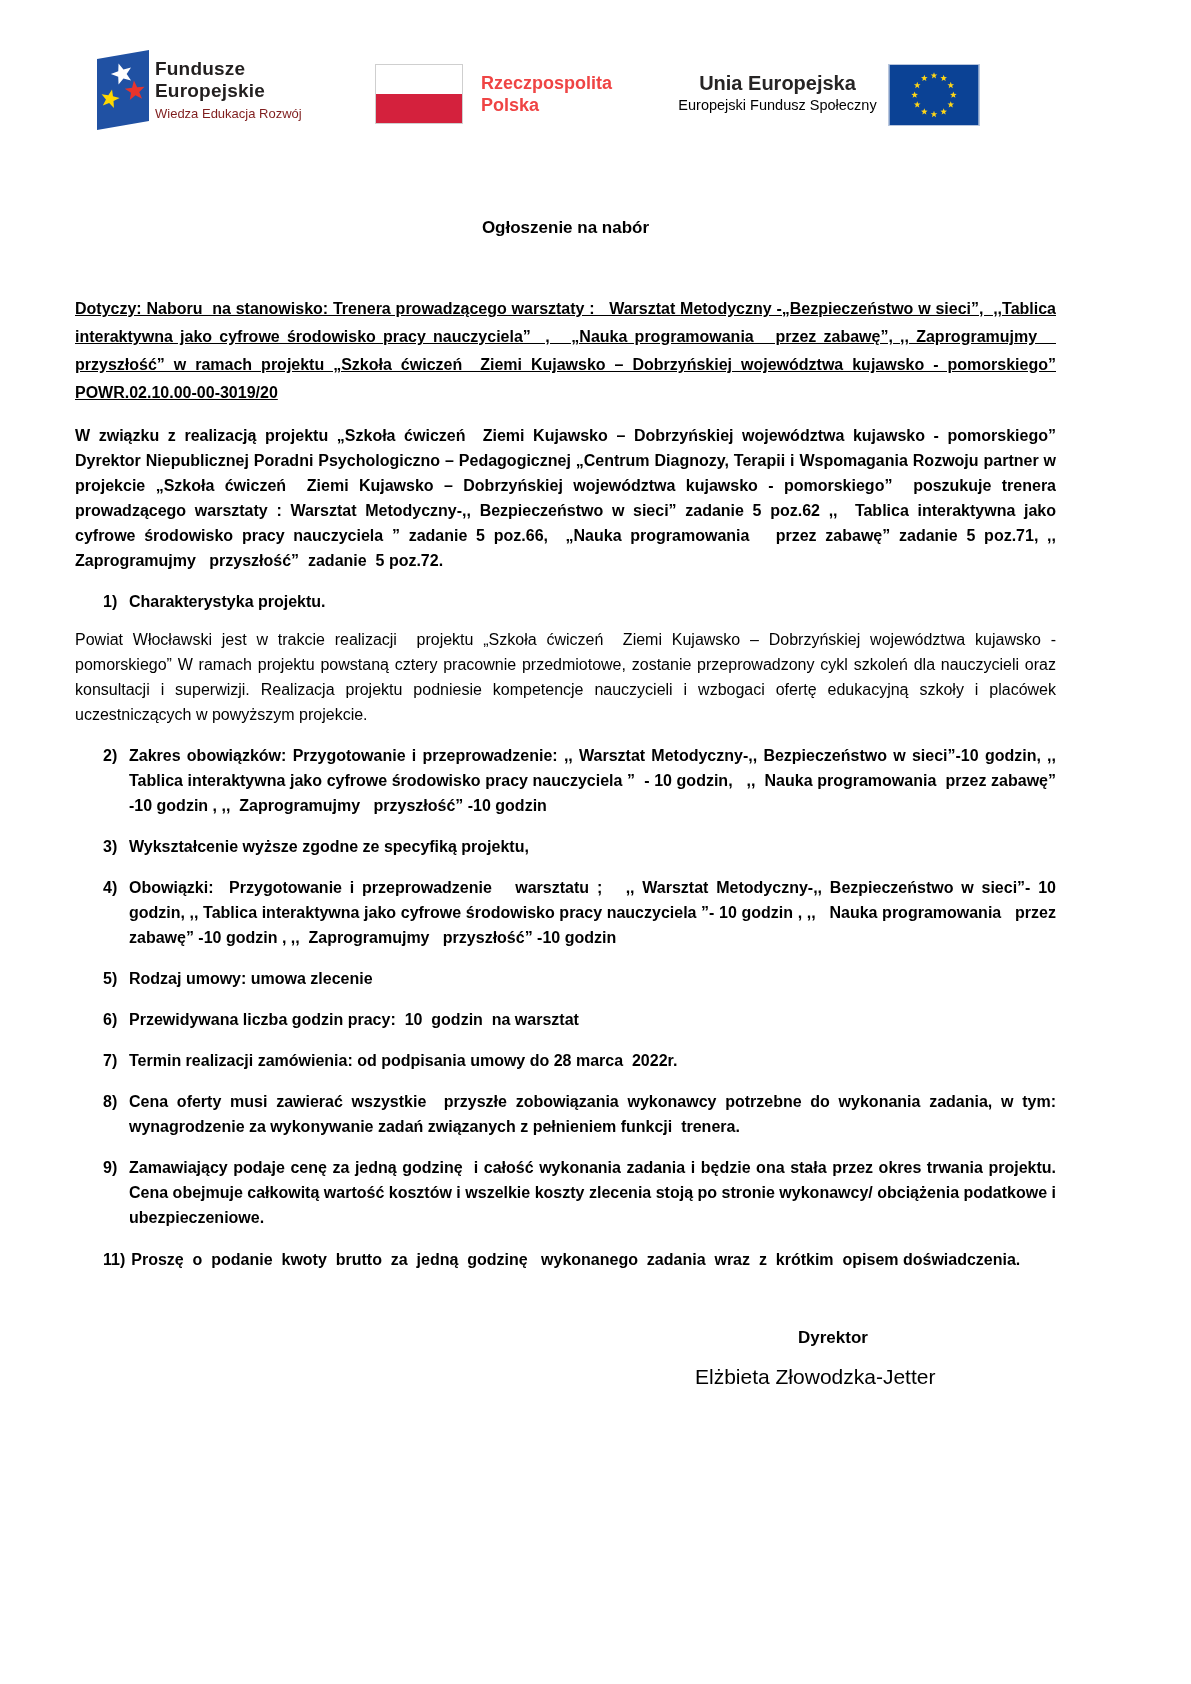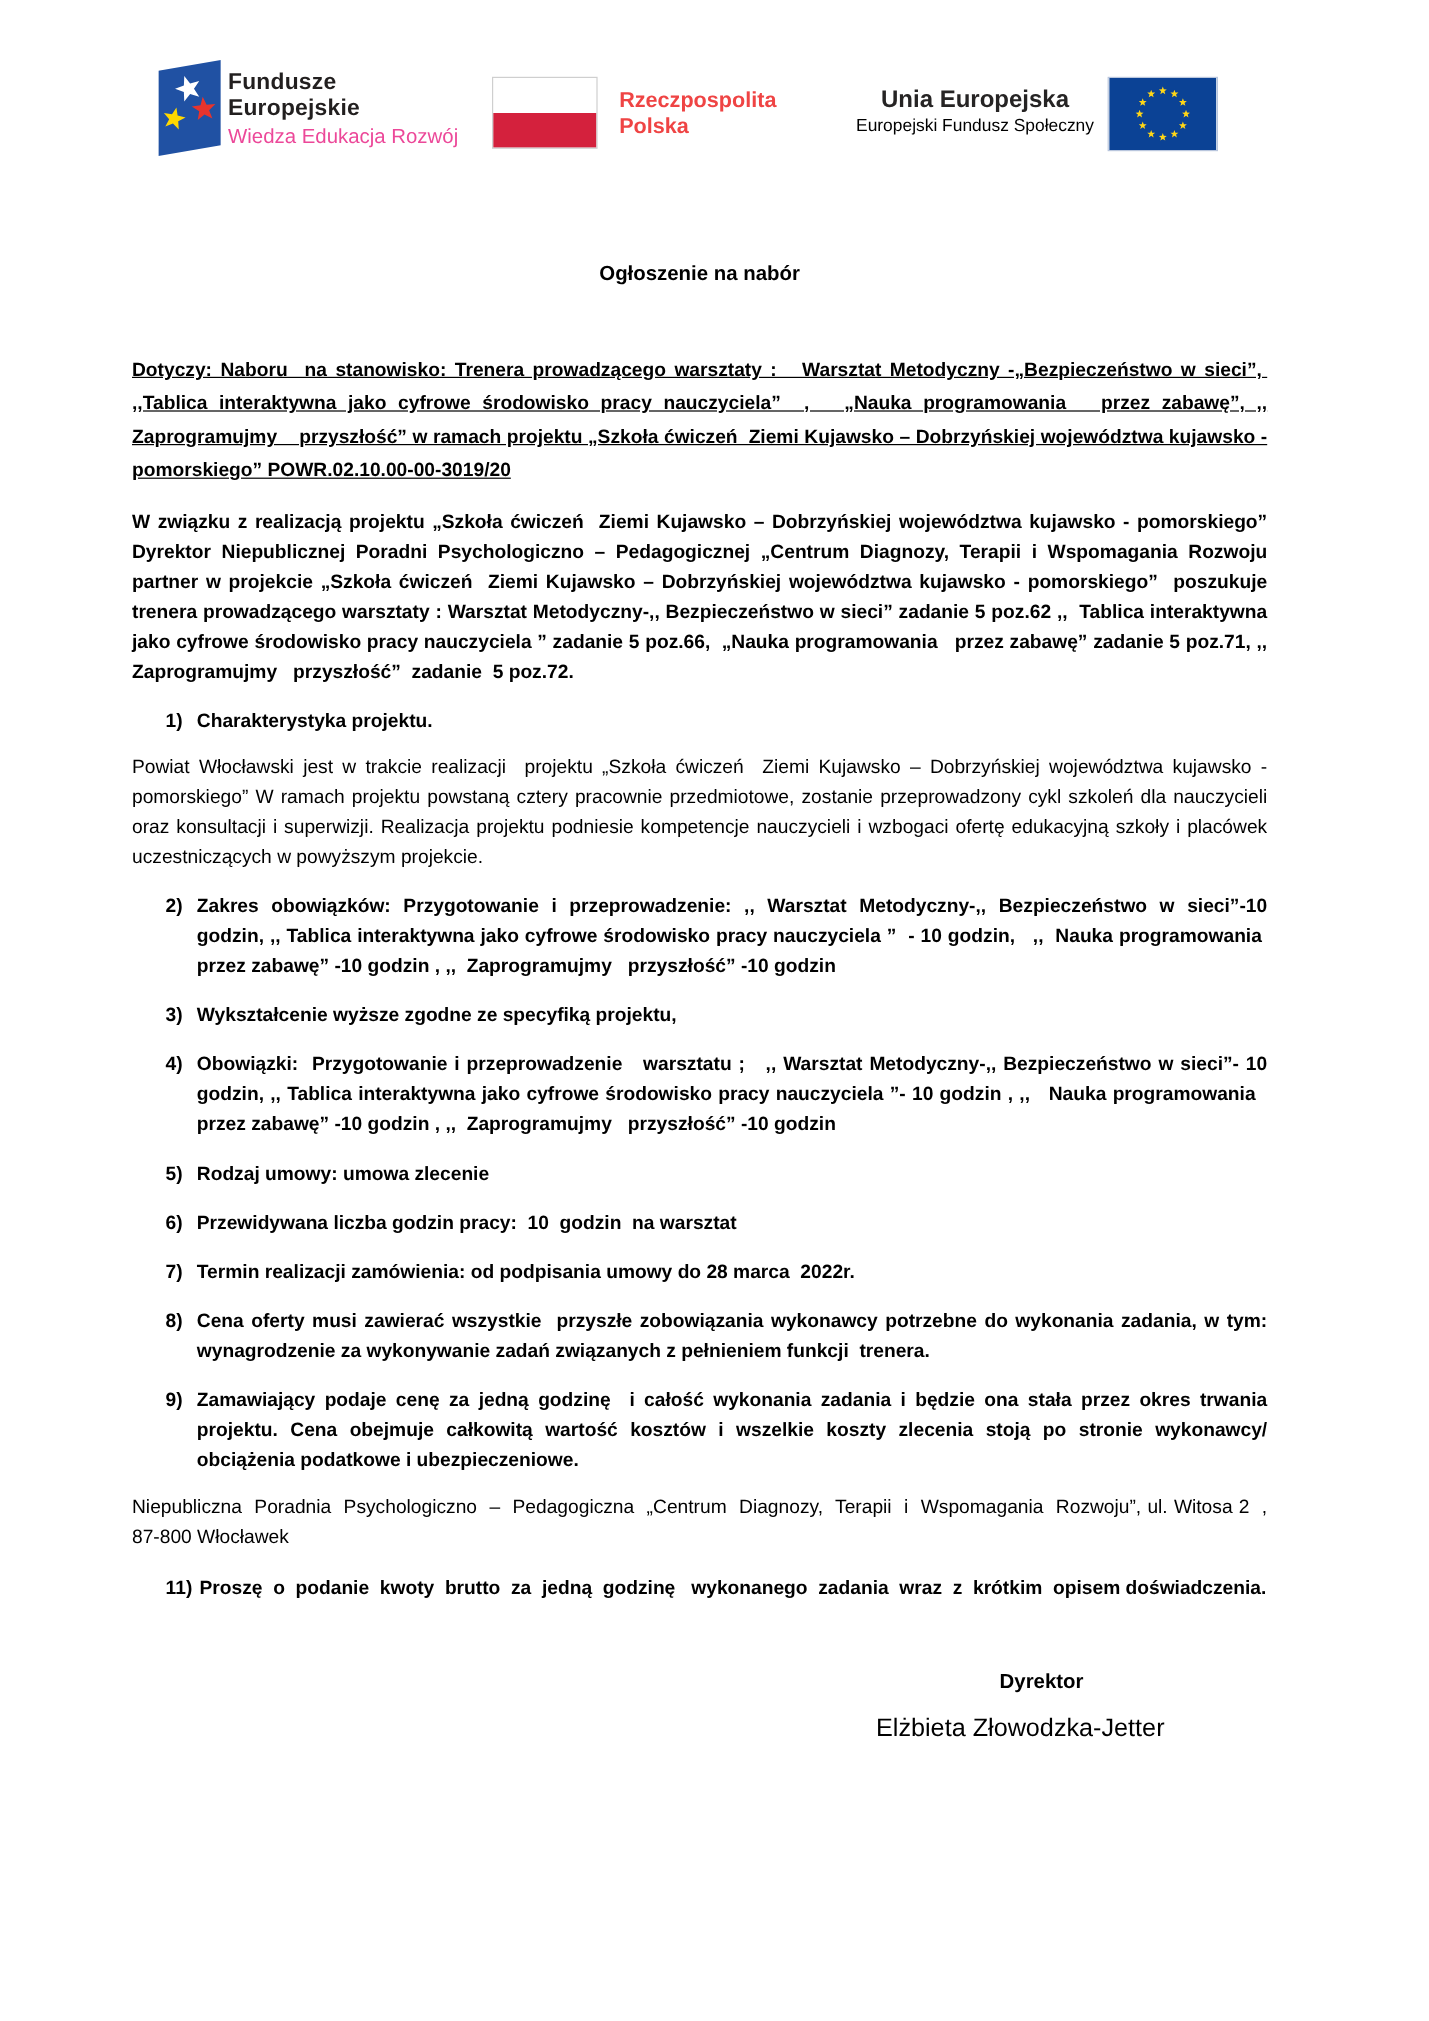--- a/index.html
+++ b/index.html
@@ -1,31 +1,31 @@
 <!DOCTYPE html>
 <html lang="pl"><head>
 <meta charset="utf-8">
 <style>
   html,body{margin:0;padding:0;background:#ffffff;}
   .page{
     position:relative;
     width:1191px;height:1684px;
     background:#fff;
     box-sizing:border-box;
-    padding:48px 135px 0 110px;
+    padding:48px 135px 0 75px;
     font-family:"Liberation Sans", sans-serif;
     color:#000;
     overflow:hidden;
   }
   
   .hdr{position:relative;height:82px;}
   .fe-flag{position:absolute;left:22px;top:2px;}
   .fe-text{position:absolute;left:80px;top:10px;}
   .fe-title{font-weight:700;font-size:19px;line-height:22px;color:#221f1f;letter-spacing:.2px;}
-  .fe-sub{font-size:17px;line-height:16px;color:#ec4899;margin-top:4px;}
+  .fe-sub{font-size:13px;line-height:16px;color:#7f1d1d;margin-top:4px;}
   .pl-flag{position:absolute;left:300px;top:16px;width:88px;height:60px;
     background:linear-gradient(#ffffff 0 50%, #d4213d 50% 100%);
     border:1px solid #cfcfcf;box-sizing:border-box;}
   .pl-text{position:absolute;left:406px;top:24px;font-weight:700;font-size:18px;line-height:22px;color:#ef4444;}
   .eu-text{position:absolute;left:600px;top:24px;width:205px;text-align:center;color:#262424;}
   .eu-title{font-weight:700;font-size:20px;line-height:22px;}
   .eu-sub{font-size:14.5px;line-height:18px;margin-top:2px;color:#000000;}
   .eu-flag{position:absolute;left:813px;top:16px;border:1px solid #b9c6dd;line-height:0;}
   
   .doc{font-size:16px;line-height:25px;}
@@ -150,21 +150,20 @@
         <div class="doc-item">
           <span class="num">8)</span>
           <div class="body"><span class="b">Cena oferty musi zawierać wszystkie&nbsp; przyszłe zobowiązania wykonawcy potrzebne do wykonania zadania, w tym: </span><span class="r">wynagrodzenie za wykonywanie zadań związanych z pełnieniem funkcji&nbsp; trenera.</span></div>
         </div>
         <div class="doc-item">
           <span class="num">9)</span>
           <div class="body"><span class="b">Zamawiający podaje cenę za jedną godzinę&nbsp; i całość wykonania zadania i będzie ona stała przez okres trwania projektu. Cena obejmuje całkowitą wartość kosztów i wszelkie koszty zlecenia stoją po stronie wykonawcy/ obciążenia podatkowe i ubezpieczeniowe.</span></div>
         </div>
       </div>
 
-    <p class="para niepubliczna"> Niepubliczna&nbsp; Poradnia&nbsp; Psychologiczno&nbsp; –&nbsp; Pedagogiczna&nbsp; „Centrum&nbsp; Diagnozy,&nbsp; Terapii&nbsp; i&nbsp; Wspomagania&nbsp; Rozwoju”, ul. Witosa 2&nbsp; , 87-800 Włocławek</p>
 
     <div class="list list3">
         <div class="doc-item">
           <span class="num">11)</span>
           <div class="body"><span class="b">Proszę&nbsp; o&nbsp; podanie&nbsp; kwoty&nbsp; brutto&nbsp; za&nbsp; jedną&nbsp; godzinę&nbsp;&nbsp; wykonanego&nbsp; zadania&nbsp; wraz&nbsp; z&nbsp; krótkim&nbsp; opisem doświadczenia.</span></div>
         </div>
       </div>
 
     <p class="sig-role">Dyrektor</p>
     <p class="sig-name">Elżbieta Złowodzka-Jetter</p>

